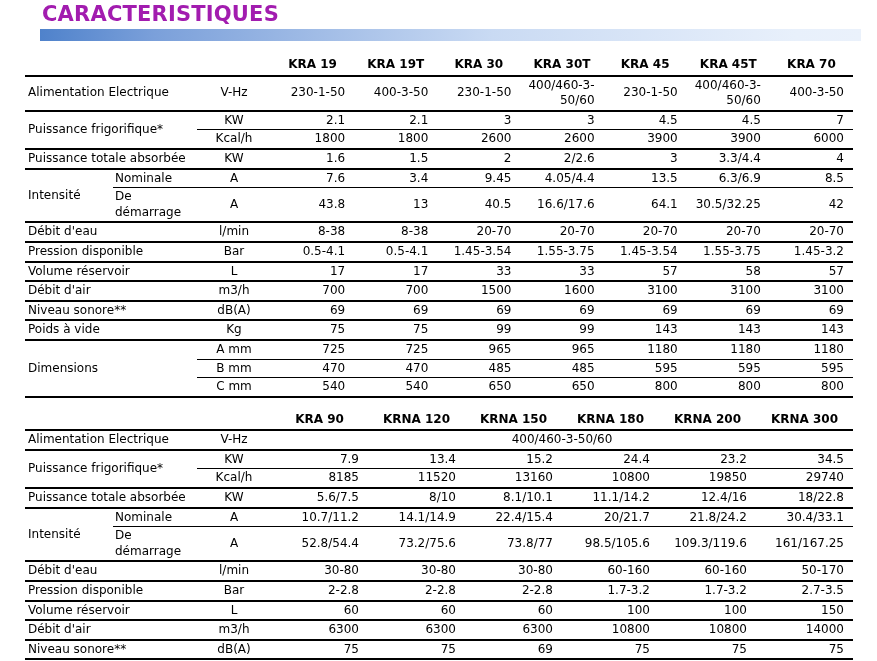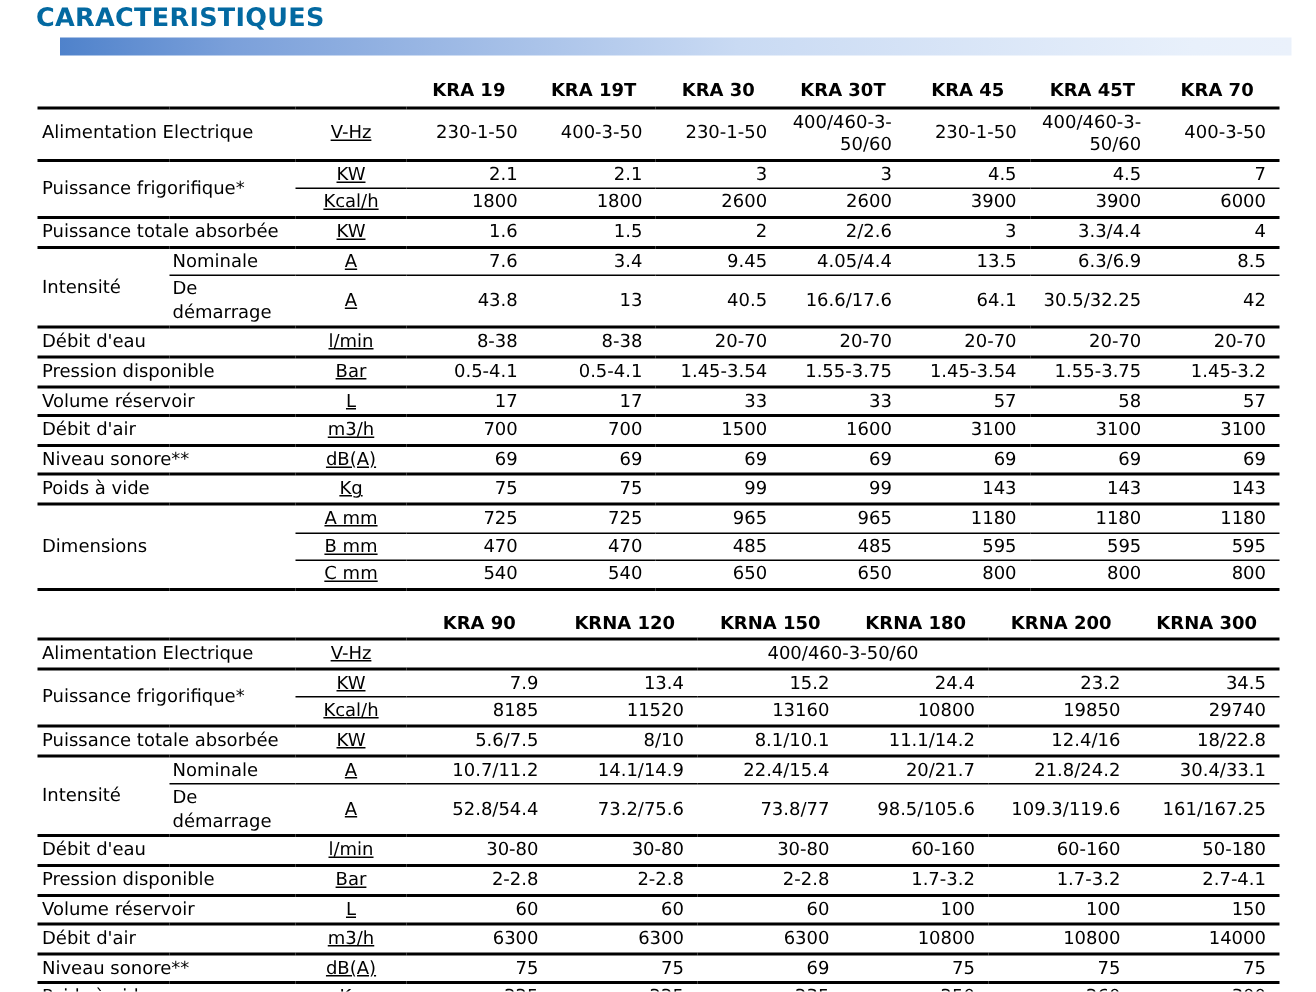--- a/index.html
+++ b/index.html
@@ -11,25 +11,25 @@
     overflow: hidden;
     font-family: "DejaVu Sans", "Liberation Sans", sans-serif;
     color: #000000;
   }
   .page {
     position: relative;
     width: 877px;
     height: 661px;
   }
   h1.doc-title {
-    margin: 2px 0 0 24px;
-    font-size: 17px;
+    margin: 2px 0 0 42px;
+    font-size: 21px;
     font-weight: bold;
     letter-spacing: 0.2px;
-    color: #0369a1;
+    color: #a21caf;
   }
   .accent-bar {
     margin: 3px 0 0 40px;
     width: 821px;
     height: 12px;
     background: linear-gradient(to right, #4f82cb 0%, #7ba0da 14%, #c9daf3 55%, #e8f0fb 92%, #eaf1fb 100%);
   }
   table.spec {
     border-collapse: collapse;
     table-layout: fixed;
@@ -41,21 +41,21 @@
   table.spec.t2 { margin-top: 13px; }
   .spec th, .spec td {
     padding: 1px 2px;
     line-height: 1.3;
     height: 15px;
     overflow: hidden;
   }
   .spec thead th { font-weight: bold; text-align: center; padding-bottom: 2px; }
   td.lab  { text-align: left; padding-left: 3px; }
   td.sub  { text-align: left; padding-left: 2px; }
-  td.unit { text-align: center; text-decoration: underline; }
+  td.unit { text-align: center; }
   td.val  { text-align: right; padding-right: 9px; word-wrap: break-word; }
   td.spanval { text-align: center; }
   .maj { border-bottom: 2px solid #000000; }
   .min { border-bottom: 1.5px solid #000000; }
 </style>
 </head>
 <body>
 
 <div class="page">
 
@@ -321,31 +321,31 @@
           <td class="val maj">161/167.25</td>
         </tr>
         <tr>
           <td class="lab maj" rowspan="1" colspan="2">Débit d'eau</td>
           <td class="unit maj">l/min</td>
           <td class="val maj">30-80</td>
           <td class="val maj">30-80</td>
           <td class="val maj">30-80</td>
           <td class="val maj">60-160</td>
           <td class="val maj">60-160</td>
-          <td class="val maj">50-180</td>
+          <td class="val maj">50-170</td>
         </tr>
         <tr>
           <td class="lab maj" rowspan="1" colspan="2">Pression disponible</td>
           <td class="unit maj">Bar</td>
           <td class="val maj">2-2.8</td>
           <td class="val maj">2-2.8</td>
           <td class="val maj">2-2.8</td>
           <td class="val maj">1.7-3.2</td>
           <td class="val maj">1.7-3.2</td>
-          <td class="val maj">2.7-4.1</td>
+          <td class="val maj">2.7-3.5</td>
         </tr>
         <tr>
           <td class="lab maj" rowspan="1" colspan="2">Volume réservoir</td>
           <td class="unit maj">L</td>
           <td class="val maj">60</td>
           <td class="val maj">60</td>
           <td class="val maj">60</td>
           <td class="val maj">100</td>
           <td class="val maj">100</td>
           <td class="val maj">150</td>

